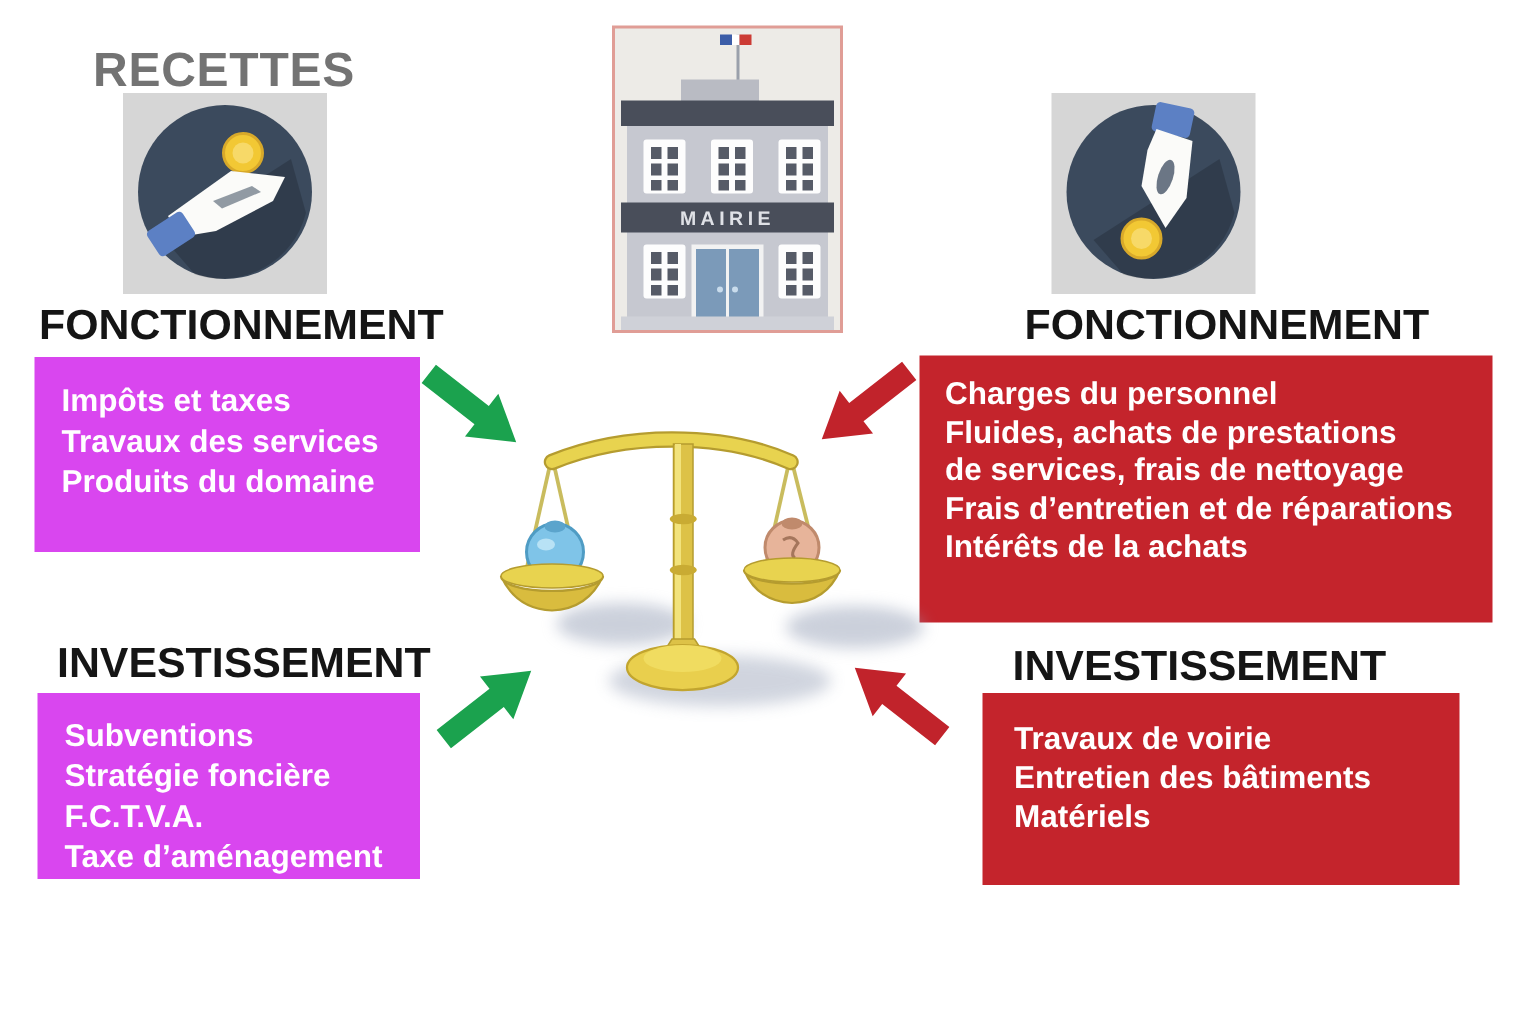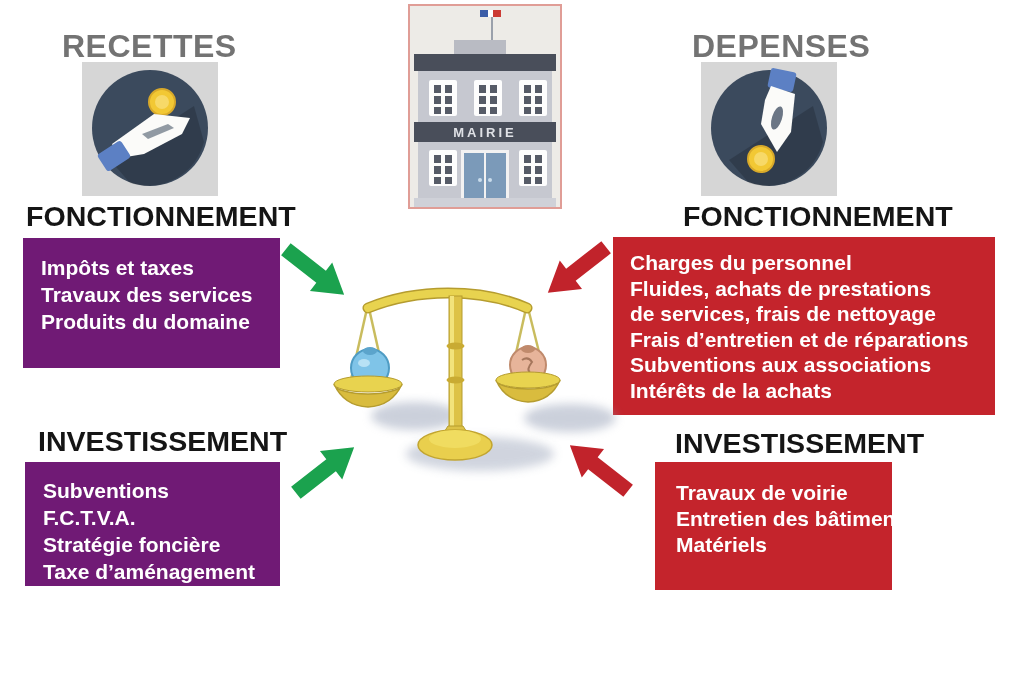--- a/index.html
+++ b/index.html
@@ -12,26 +12,26 @@
     letter-spacing:.5px;white-space:nowrap;
   }
   .heading-md{
     position:absolute;font-size:28px;font-weight:700;color:#151515;
     letter-spacing:0;white-space:nowrap;transform:scaleX(1.02);transform-origin:left;
   }
   .box{
     position:absolute;color:#ffffff;font-weight:700;box-sizing:border-box;
   }
   .box .line{white-space:nowrap;}
-  .box.green{background:#701a75;}
+  .box.green{background:#d946ef;}
   .box.red{background:#c4242c;}
   .box-g1{left:23px;top:238px;width:257px;height:130px;padding:16px 0 0 18px;font-size:21px;line-height:27px;}
   .box-g2{left:25px;top:462px;width:255px;height:124px;padding:15px 0 0 18px;font-size:21px;line-height:27px;}
   .box-r1{left:613px;top:237px;width:382px;height:178px;padding:13px 16px 0 17px;font-size:21px;line-height:25.5px;}
-  .box-r2{left:655px;top:462px;width:237px;height:128px;padding:18px 0 0 21px;font-size:21px;line-height:26px;}
+  .box-r2{left:655px;top:462px;width:318px;height:128px;padding:18px 0 0 21px;font-size:21px;line-height:26px;}
   .icon-square{
     position:absolute;width:136px;height:134px;background:#d6d6d6;
   }
   .icon-square svg{display:block;}
   .figure{position:absolute;}
   .figure svg{display:block;overflow:visible;}
   .arrow{position:absolute;width:86px;height:46px;}
   .arrow svg{display:block;overflow:visible;}
   .arr-green-top{left:272px;top:249px;transform:rotate(38deg) scale(.86);}
   .arr-green-bottom{left:282px;top:447px;transform:rotate(-38deg) scale(.86);}
@@ -62,59 +62,57 @@
   <div class="box green box-g1">
     <div class="line">Impôts et taxes</div>
     <div class="line">Travaux des services</div>
     <div class="line">Produits du domaine</div>
   </div>
 
   <div class="heading-md" style="left:38px;top:426px;">INVESTISSEMENT</div>
 
   <div class="box green box-g2">
     <div class="line">Subventions</div>
+    <div class="line">Stratégie foncière</div>
     <div class="line">F.C.T.V.A.</div>
-    <div class="line">Stratégie foncière</div>
     <div class="line">Taxe d’aménagement</div>
   </div>
 
-  <div class="heading-lg" style="left:692px;top:28px;">DEPENSES</div>
 
   <div class="icon-square" style="left:701px;top:62px;">
     <svg width="136" height="134" viewBox="0 0 136 134">
       <circle cx="68" cy="66" r="58" fill="#3b4a5d"></circle>
       <path d="M28,98 L112,44 L122,80 A58 58 0 0 1 48,121 Z" fill="#000000" opacity="0.18"></path>
       <rect x="68" y="8" width="26" height="20" rx="3" fill="#5c80c4" transform="rotate(12 81 18)"></rect>
       <polygon points="70,24 94,32 90,70 76,90 60,62 64,38" fill="#fbfbf9"></polygon>
       <ellipse cx="76" cy="56" rx="5" ry="12" fill="#3b4a5d" opacity="0.75" transform="rotate(18 76 56)"></ellipse>
       <circle cx="60" cy="97" r="13" fill="#f2c834" stroke="#d8a92a" stroke-width="2"></circle>
       <circle cx="60" cy="97" r="7" fill="#f7d968"></circle>
     </svg>
   </div>
 
   <div class="heading-md" style="left:683px;top:201px;">FONCTIONNEMENT</div>
 
   <div class="box red box-r1">
     <div class="line">Charges du personnel</div>
     <div class="line">Fluides, achats de prestations</div>
     <div class="line">de services, frais de nettoyage</div>
     <div class="line">Frais d’entretien et de réparations</div>
-    <div class="line">Subventions aux associations</div>
     <div class="line">Intérêts de la achats</div>
   </div>
 
   <div class="heading-md" style="left:675px;top:428px;">INVESTISSEMENT</div>
 
   <div class="box red box-r2">
     <div class="line">Travaux de voirie</div>
     <div class="line">Entretien des bâtiments</div>
     <div class="line">Matériels</div>
   </div>
 
-  <div class="figure" style="left:376px;top:4px;padding-left:32px;">
+  <div class="figure" style="left:376px;top:17px;padding-left:32px;">
     <svg width="154" height="205" viewBox="0 0 154 205">
       <rect x="1" y="1" width="152" height="203" fill="#edebe7" stroke="#e09d96" stroke-width="2"></rect>
       <line x1="84" y1="6" x2="84" y2="38" stroke="#9aa0ab" stroke-width="2"></line>
       <rect x="72" y="6" width="8" height="7" fill="#3c5da8"></rect>
       <rect x="80" y="6" width="5" height="7" fill="#ffffff"></rect>
       <rect x="85" y="6" width="8" height="7" fill="#cc3b35"></rect>
       <rect x="46" y="36" width="52" height="16" fill="#b9bbc3"></rect>
       <rect x="6" y="50" width="142" height="17" fill="#494e5a"></rect>
       <rect x="10" y="67" width="134" height="131" fill="#c6c8d0"></rect>
       <defs>

